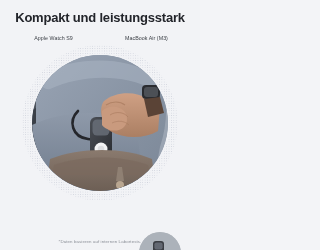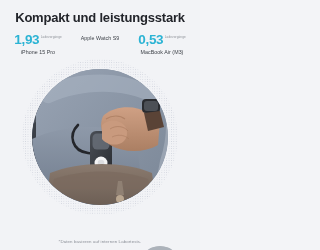--- a/index.html
+++ b/index.html
@@ -126,37 +126,26 @@
 </style>
 </head>
 <body>
 
 <div class="page">
 
   <div class="title">Kompakt und leistungsstark</div>
 
   <div class="stats">
 
-    <div class="stat">
-      <div class="stat-top">
-        <span class="stat-value">1,93</span>
-        <span class="stat-unit">Ladevorgänge</span>
-      </div>
-      <div class="stat-label">iPhone 15 Pro</div>
-    </div>
 
     <div class="stat">
       <div class="stat-label">Apple Watch S9</div>
     </div>
 
     <div class="stat">
-      <div class="stat-top">
-        <span class="stat-value">0,53</span>
-        <span class="stat-unit">Ladevorgänge</span>
-      </div>
       <div class="stat-label">MacBook Air (M3)</div>
     </div>
 
   </div>
 
   <div class="hero">
 
     <div class="halo"></div>
 
     <div class="photo-circle">

